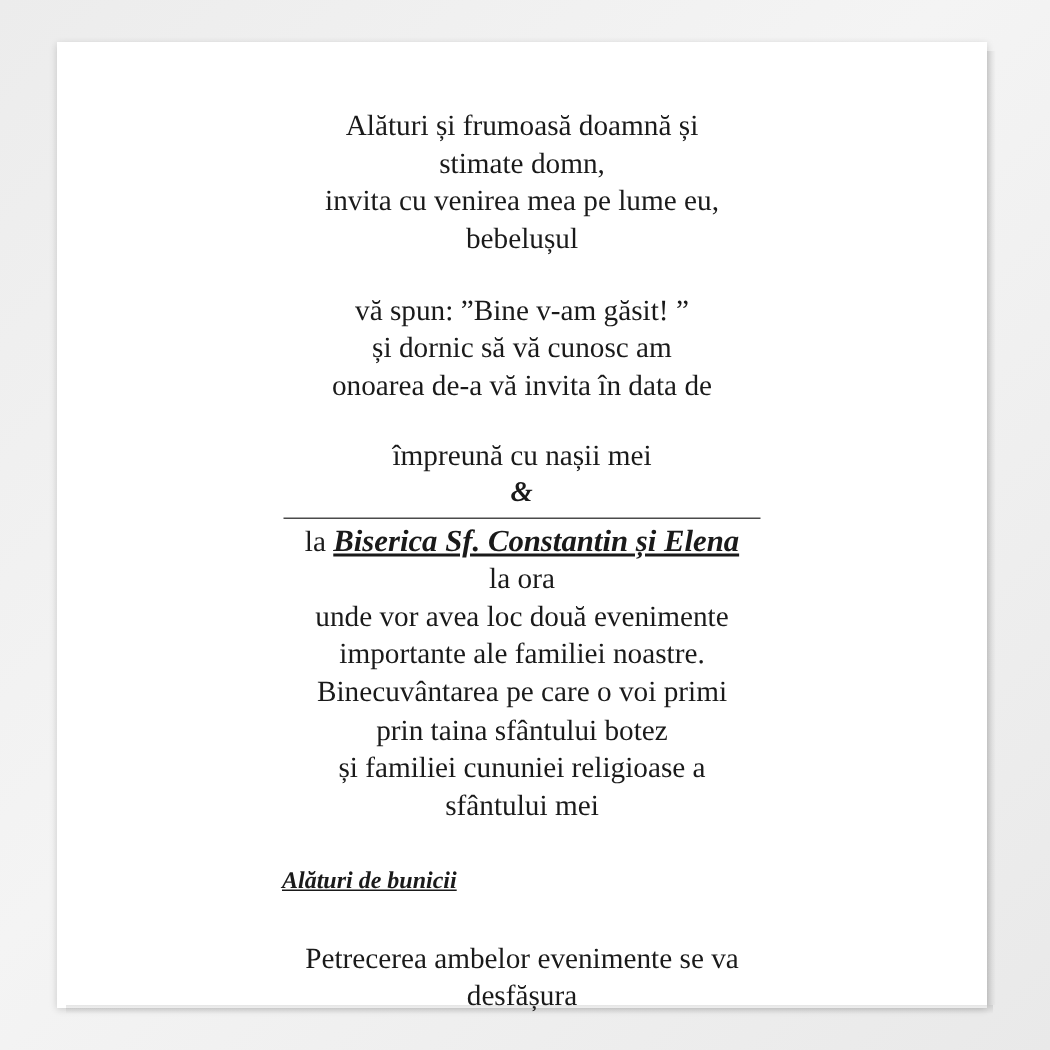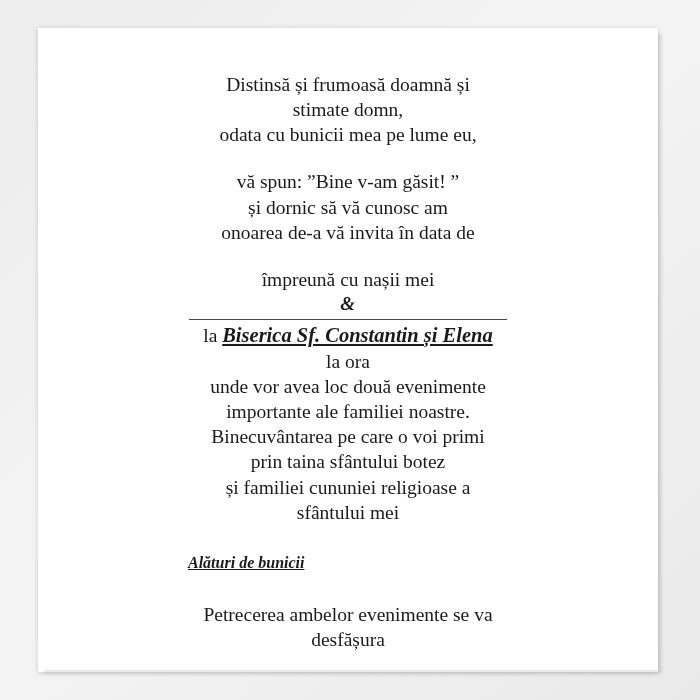--- a/index.html
+++ b/index.html
@@ -108,23 +108,24 @@
 </style>
 </head>
 <body>
 
 <div class="page-frame">
   <div class="card">
     <div class="card-inner">
       <div class="content">
 
         <div class="block">
-          <span class="line">Distinsă și frumoasă doamnă și</span>
+          <span class="line">Alături și frumoasă doamnă și</span>
           <span class="line">stimate domn,</span>
-          <span class="line">odata cu bunicii mea pe lume eu,</span>
+          <span class="line">invita cu venirea mea pe lume eu,</span>
+          <span class="line">bebelușul</span>
         </div>
 
         <div class="spacer-md"></div>
 
         <div class="block">
           <span class="line">vă spun: ”Bine v-am găsit! ”</span>
           <span class="line">și dornic să vă cunosc am</span>
           <span class="line">onoarea de-a vă invita în data de</span>
         </div>
 

